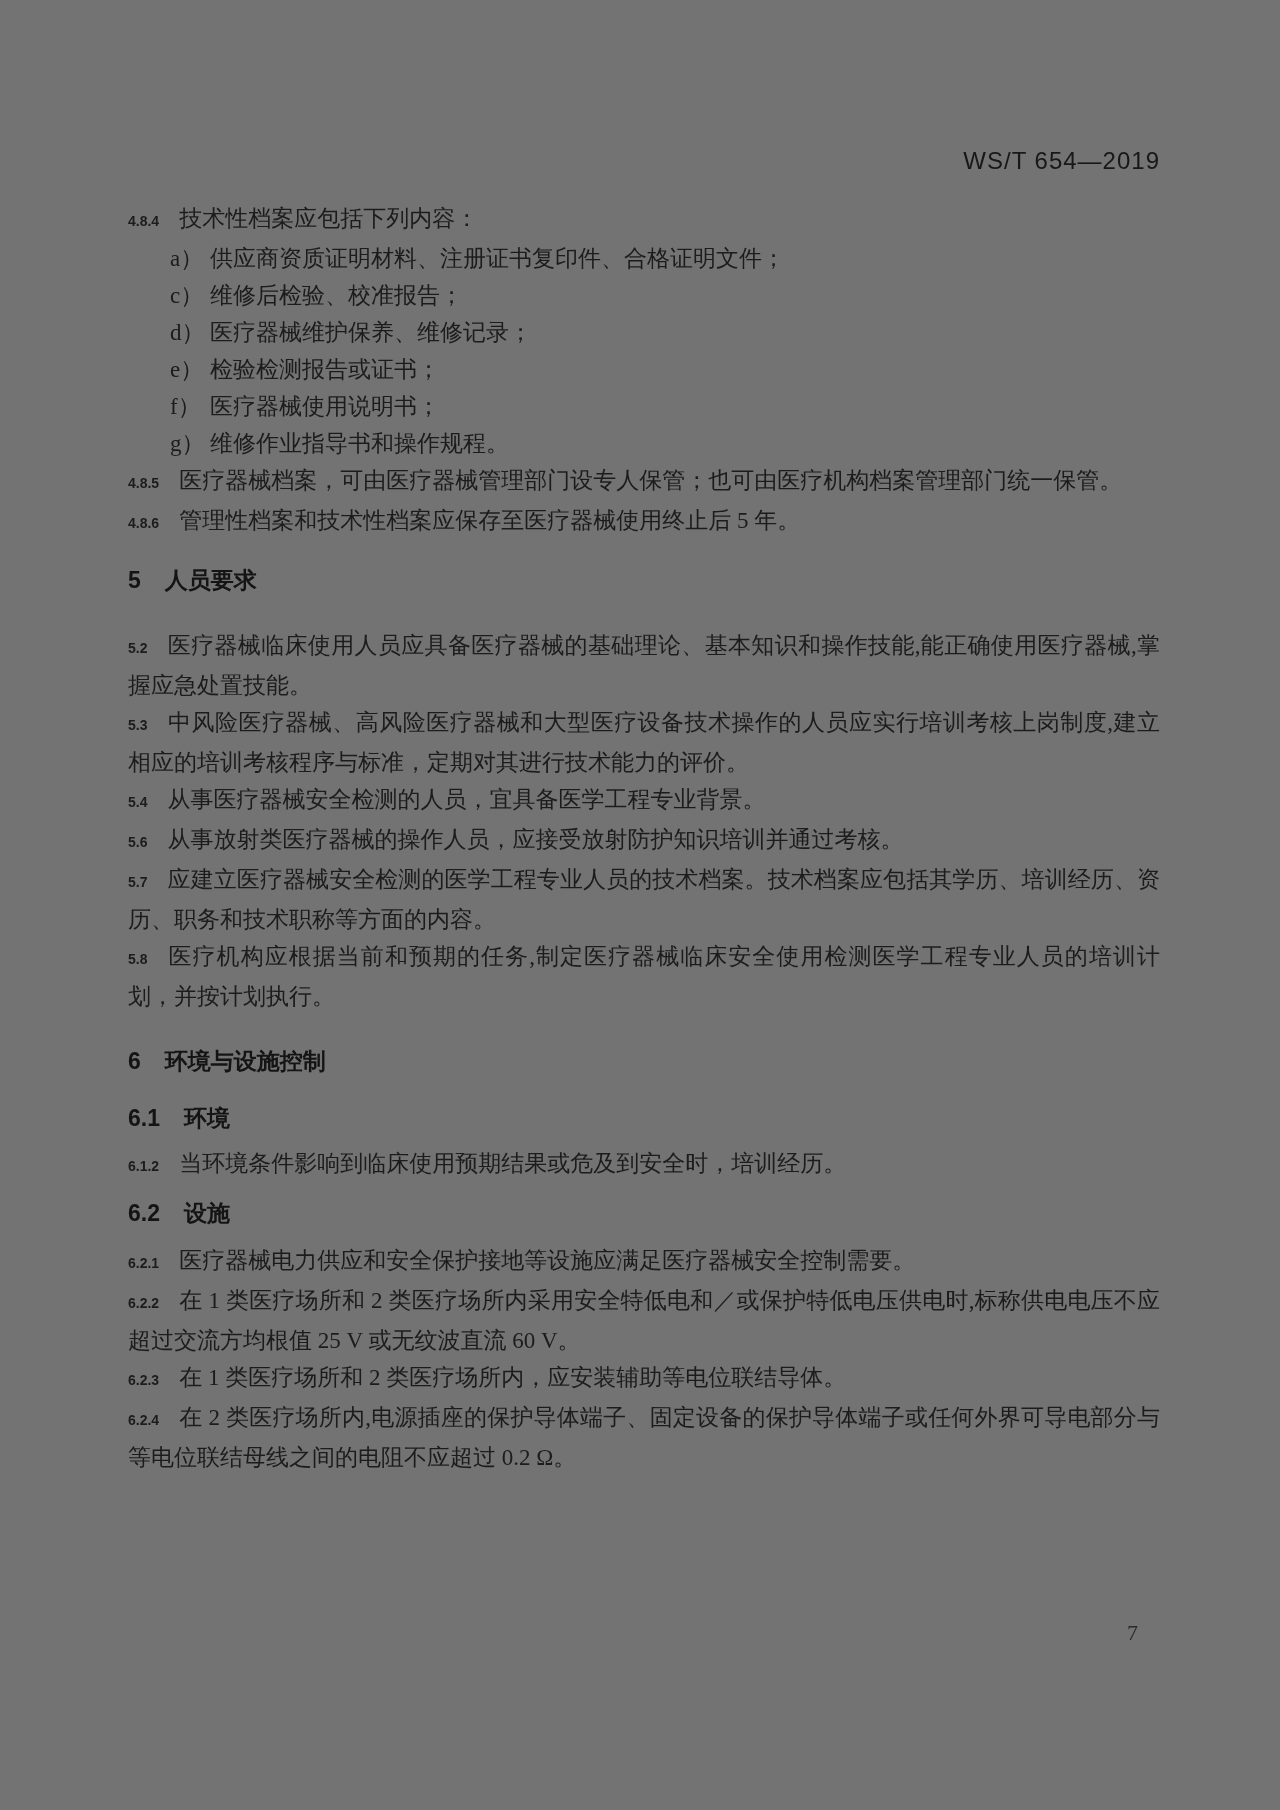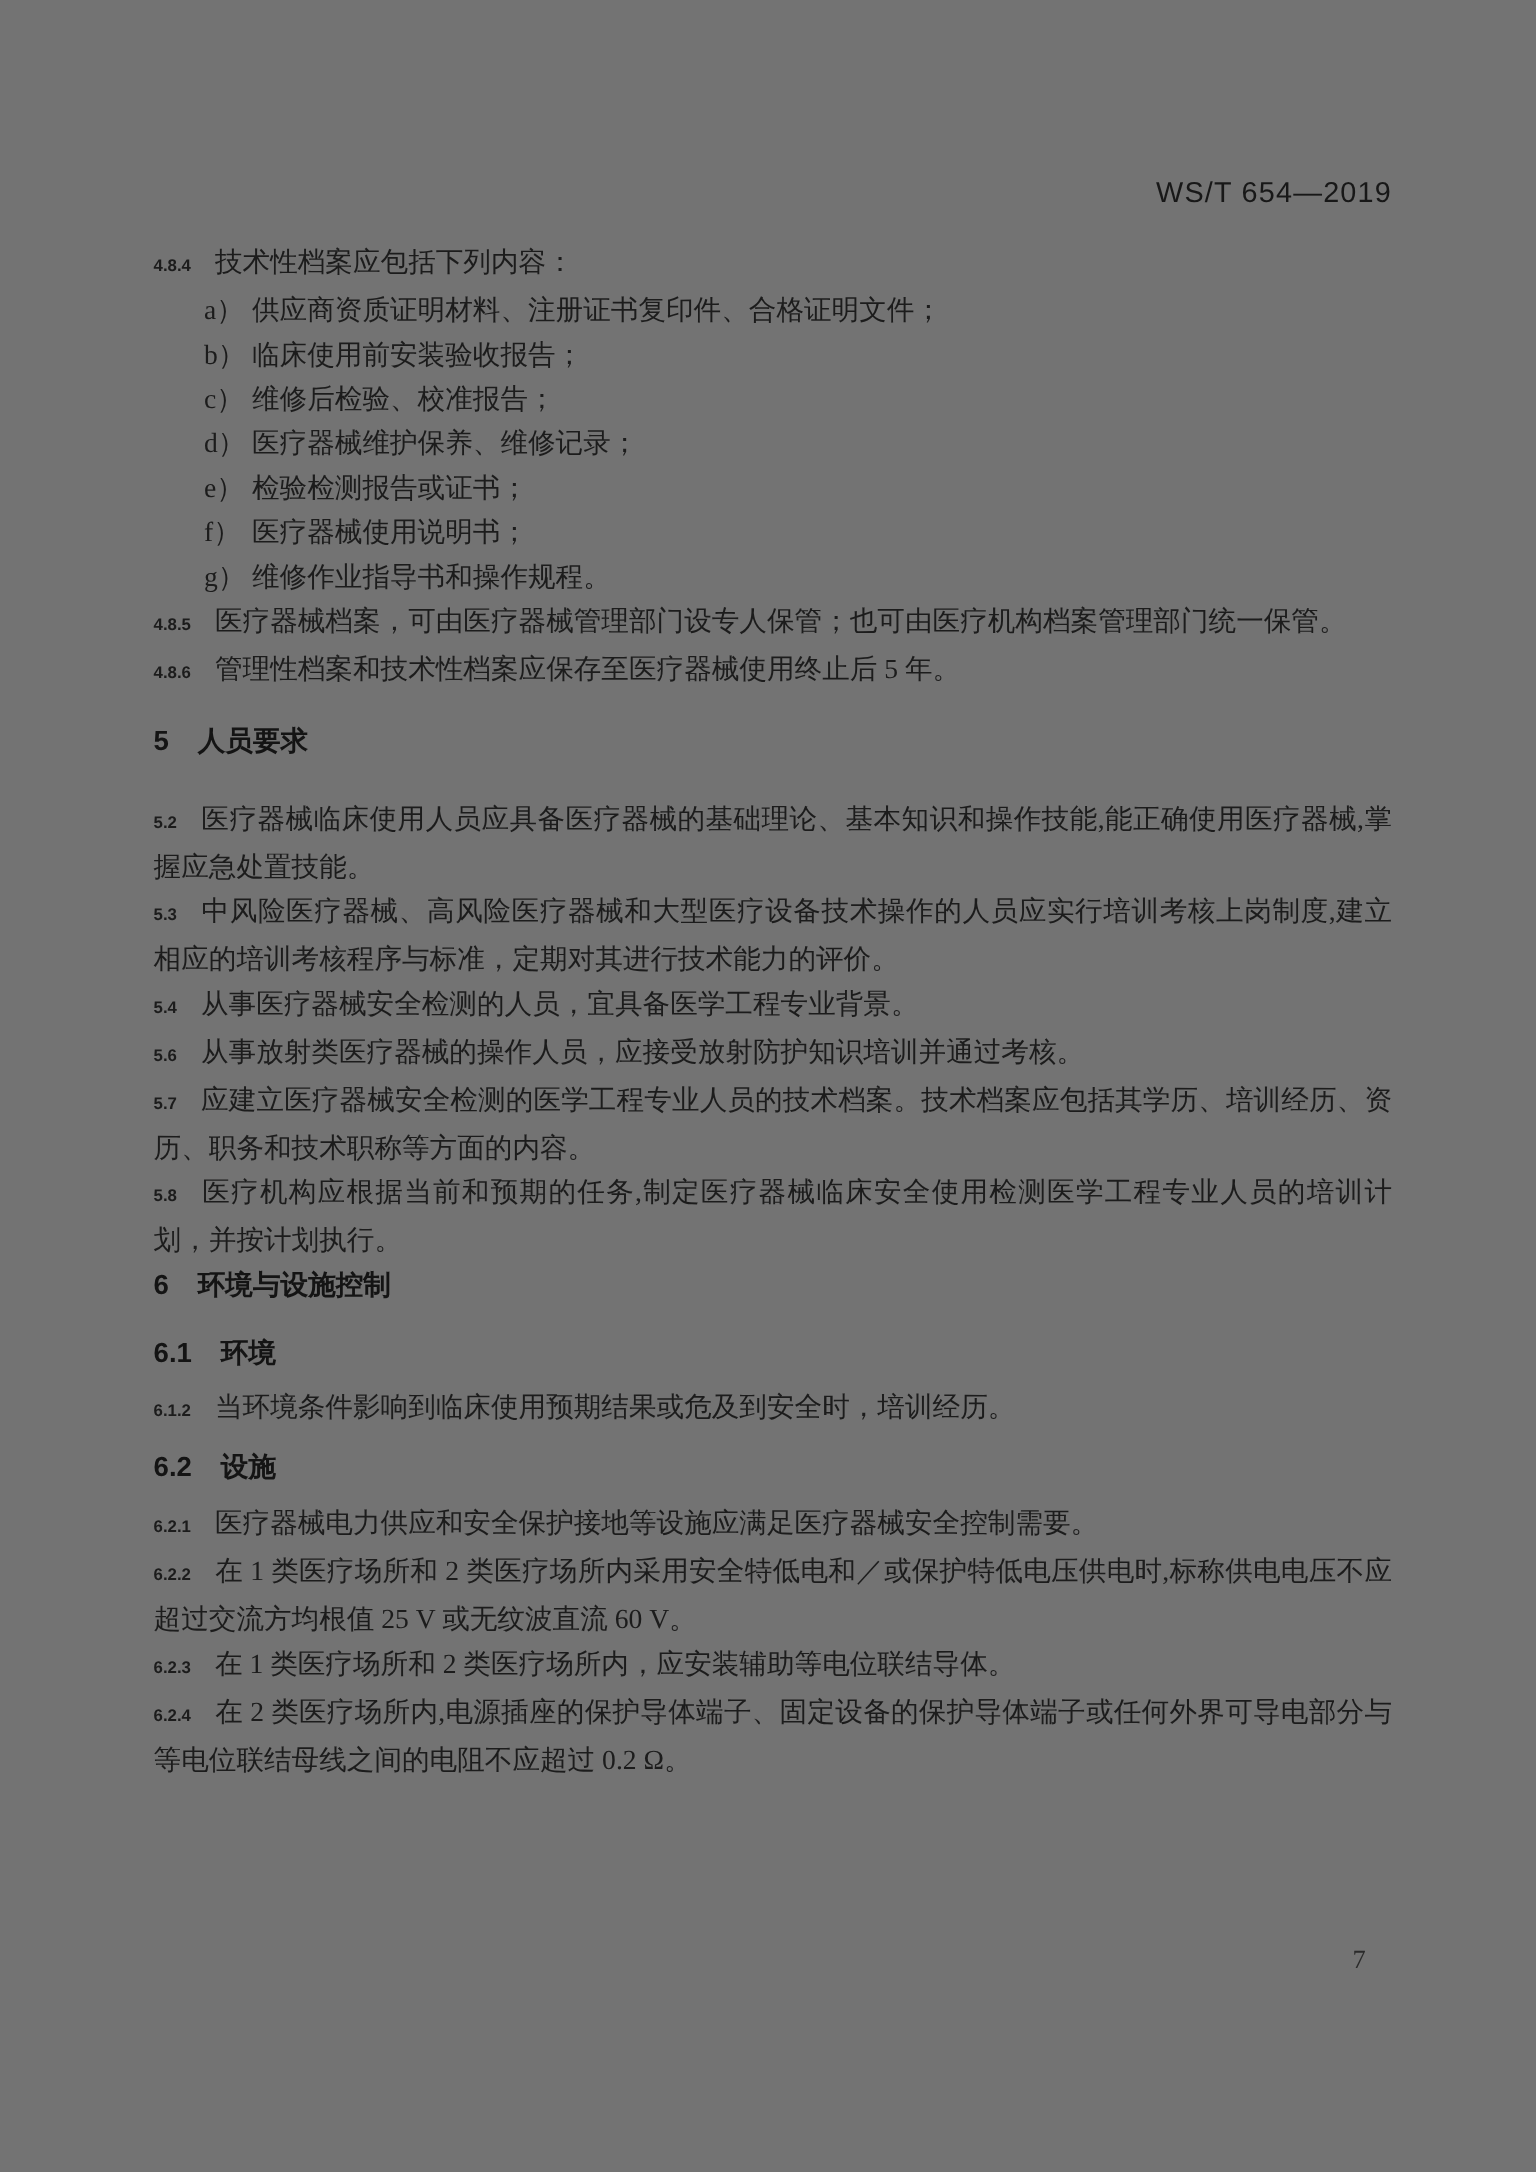--- a/index.html
+++ b/index.html
@@ -45,21 +45,21 @@
   }
   .heading {
     font-family: "Liberation Sans", "DejaVu Sans", sans-serif;
     font-weight: 700;
     font-size: 23px;
     line-height: 37px;
     color: #141414;
   }
   .heading .heading-num { margin-right: 24px; }
   .h2-personnel { margin: 20px 0 28px 0; }
-  .h2-environment { margin: 0 0 20px 0; }
+  .h2-environment { margin: 28px 0 20px 0; }
   .h3-env { margin: 0 0 8px 0; }
   .h3-facility { margin: 10px 0 10px 0; }
   .page-number {
     position: absolute;
     top: 1620px;
     right: 142px;
     font-size: 22px;
     font-family: "Liberation Serif", "DejaVu Serif", serif;
     color: #2a2a2a;
   }
@@ -68,21 +68,20 @@
 <body>
 
 <div class="page">
 
   <div class="doc-header">WS/T 654—2019</div>
 
   <p class="clause"><span class="clause-num">4.8.4</span><span>技术性档案应包括下列内容：</span></p>
 
   <div class="list">
     <div class="list-item"><span class="list-label">a）</span><span>供应商资质证明材料、注册证书复印件、合格证明文件；</span></div>
-    <div class="list-item"><span class="list-label">b）</span><span>临床使用前安装验收报告；</span></div>
     <div class="list-item"><span class="list-label">c）</span><span>维修后检验、校准报告；</span></div>
     <div class="list-item"><span class="list-label">d）</span><span>医疗器械维护保养、维修记录；</span></div>
     <div class="list-item"><span class="list-label">e）</span><span>检验检测报告或证书；</span></div>
     <div class="list-item"><span class="list-label">f）</span><span>医疗器械使用说明书；</span></div>
     <div class="list-item"><span class="list-label">g）</span><span>维修作业指导书和操作规程。</span></div>
   </div>
 
   <p class="clause"><span class="clause-num">4.8.5</span><span>医疗器械档案，可由医疗器械管理部门设专人保管；也可由医疗机构档案管理部门统一保管。</span></p>
   <p class="clause"><span class="clause-num">4.8.6</span><span>管理性档案和技术性档案应保存至医疗器械使用终止后 5 年。</span></p>
 

